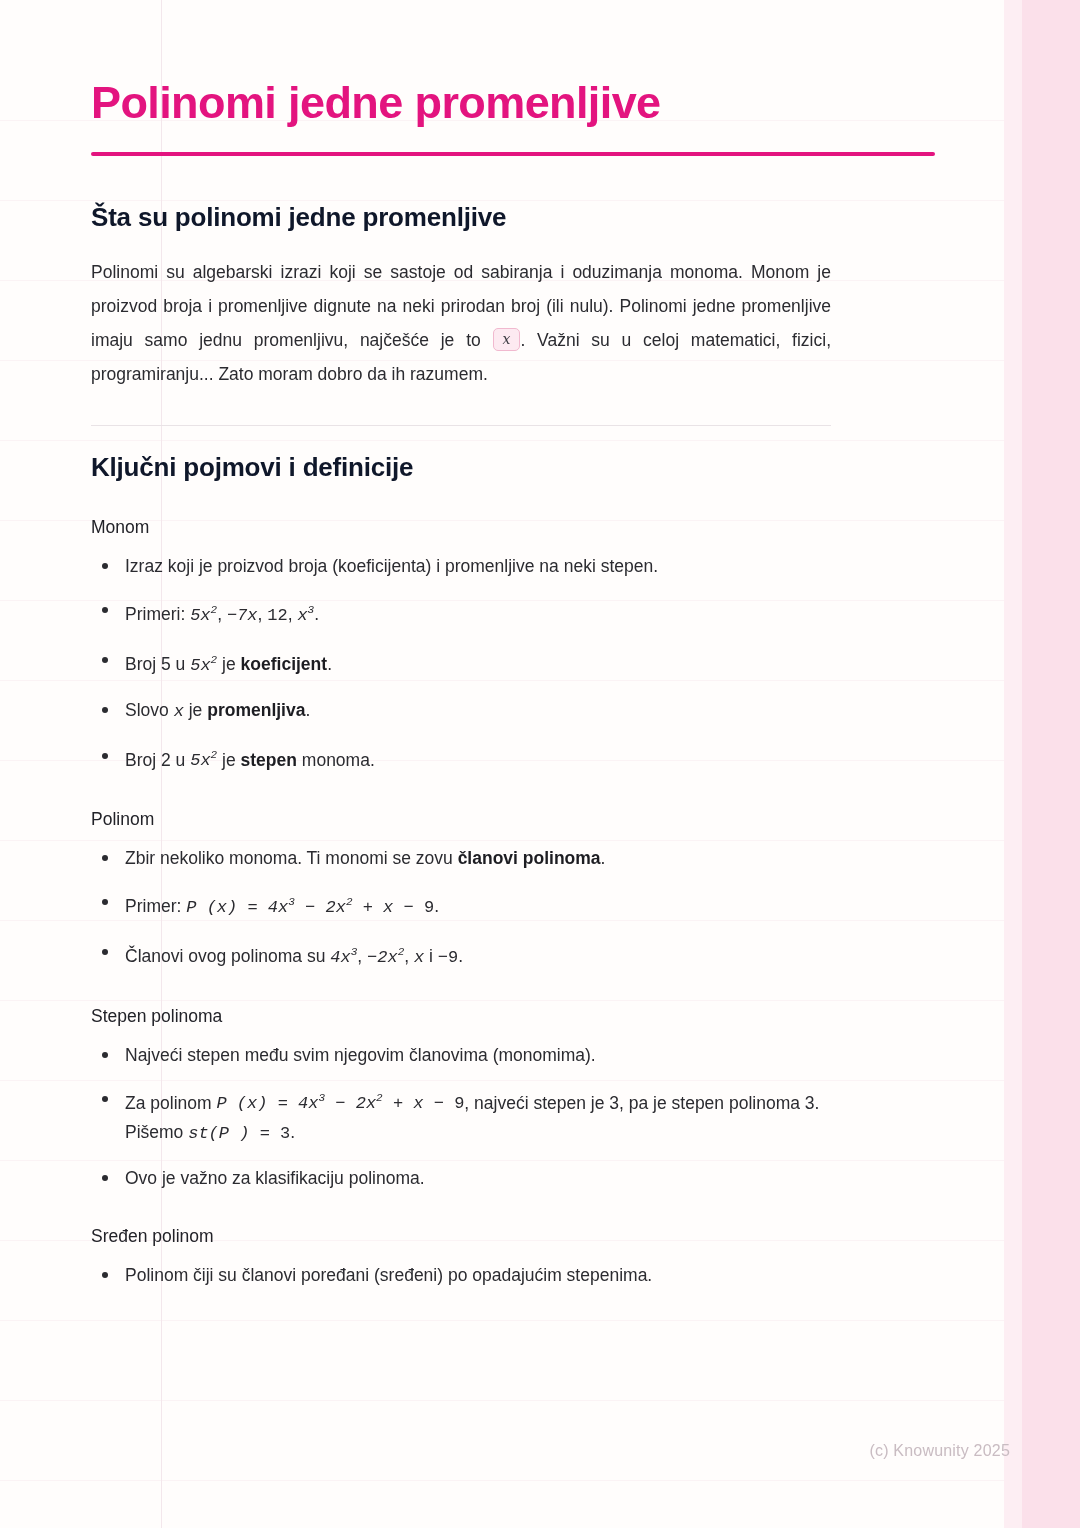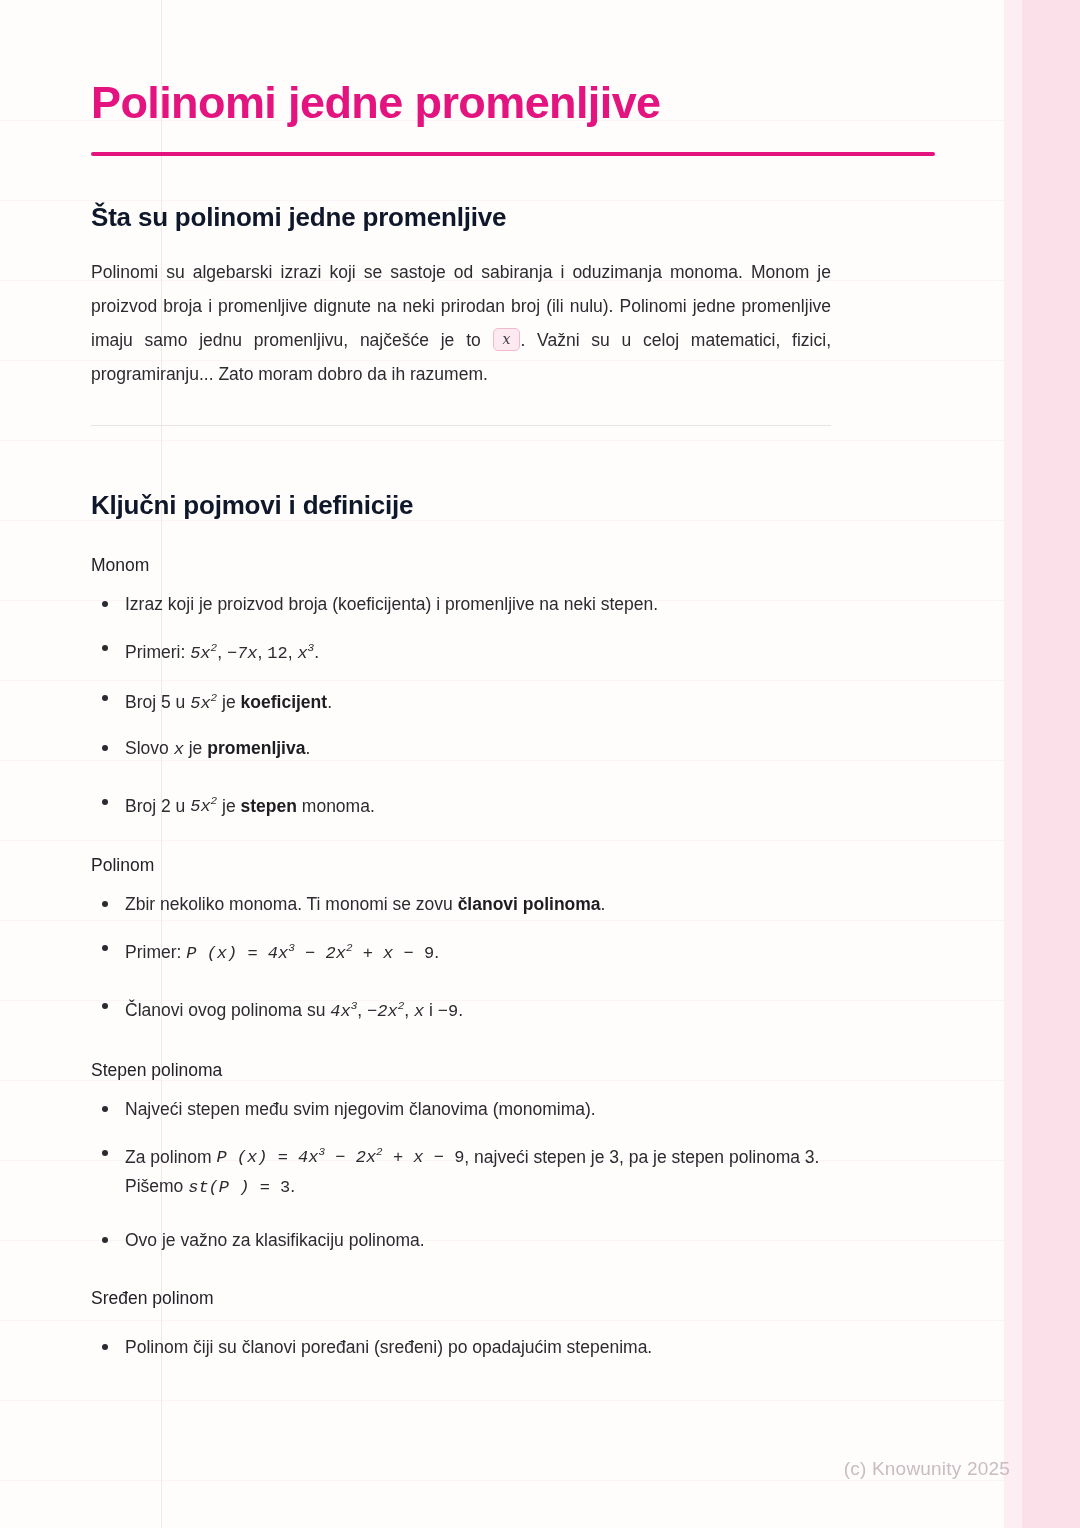--- a/index.html
+++ b/index.html
@@ -70,21 +70,21 @@
     border-radius: 2px;
   }
 
   h2.sect {
     color: #0f172a;
     font-size: 26px;
     font-weight: 700;
     margin: 46px 0 0 0;
     letter-spacing: -0.2px;
   }
-  h2.sect.second { margin-top: 64px; }
+  h2.sect.second { margin-top: 26px; }
 
   p.para {
     color: #2b2b30;
     font-size: 17.5px;
     line-height: 34px;
     margin: 22px 0 0 0;
     text-align: justify;
     width: 740px;
   }
 
@@ -123,21 +123,21 @@
   }
   ul.bul li {
     position: relative;
     color: #2b2b30;
     font-size: 17.5px;
     line-height: 28px;
     padding: 0 0 0 34px;
     margin: 0 0 16px 0;
     max-width: 730px;
   }
-  ul.bul li:last-child { margin-bottom: 0; margin-top: 24px; }
+  ul.bul li:last-child { margin-bottom: 0; }
   ul.bul li::before {
     content: "";
     position: absolute;
     left: 11px; top: 11px;
     width: 6px; height: 6px;
     border-radius: 50%;
     background: #2b2b30;
   }
 
   .m {
@@ -147,22 +147,22 @@
   }
   .m .up { font-style: normal; }
   sup { font-size: 11px; vertical-align: super; font-style: italic; }
 
   b, strong { font-weight: 700; color: #1d1d22; }
   em.it { font-style: italic; }
 
   .copyright {
     position: absolute;
     right: 70px;
-    bottom: 48px;
-    font-size: 19px;
+    bottom: 68px;
+    font-size: 16px;
     color: #c9bcc2;
     letter-spacing: 0.2px;
     text-align: right;
   }
 </style>
 </head>
 <body>
 
 <div id="page">
 

